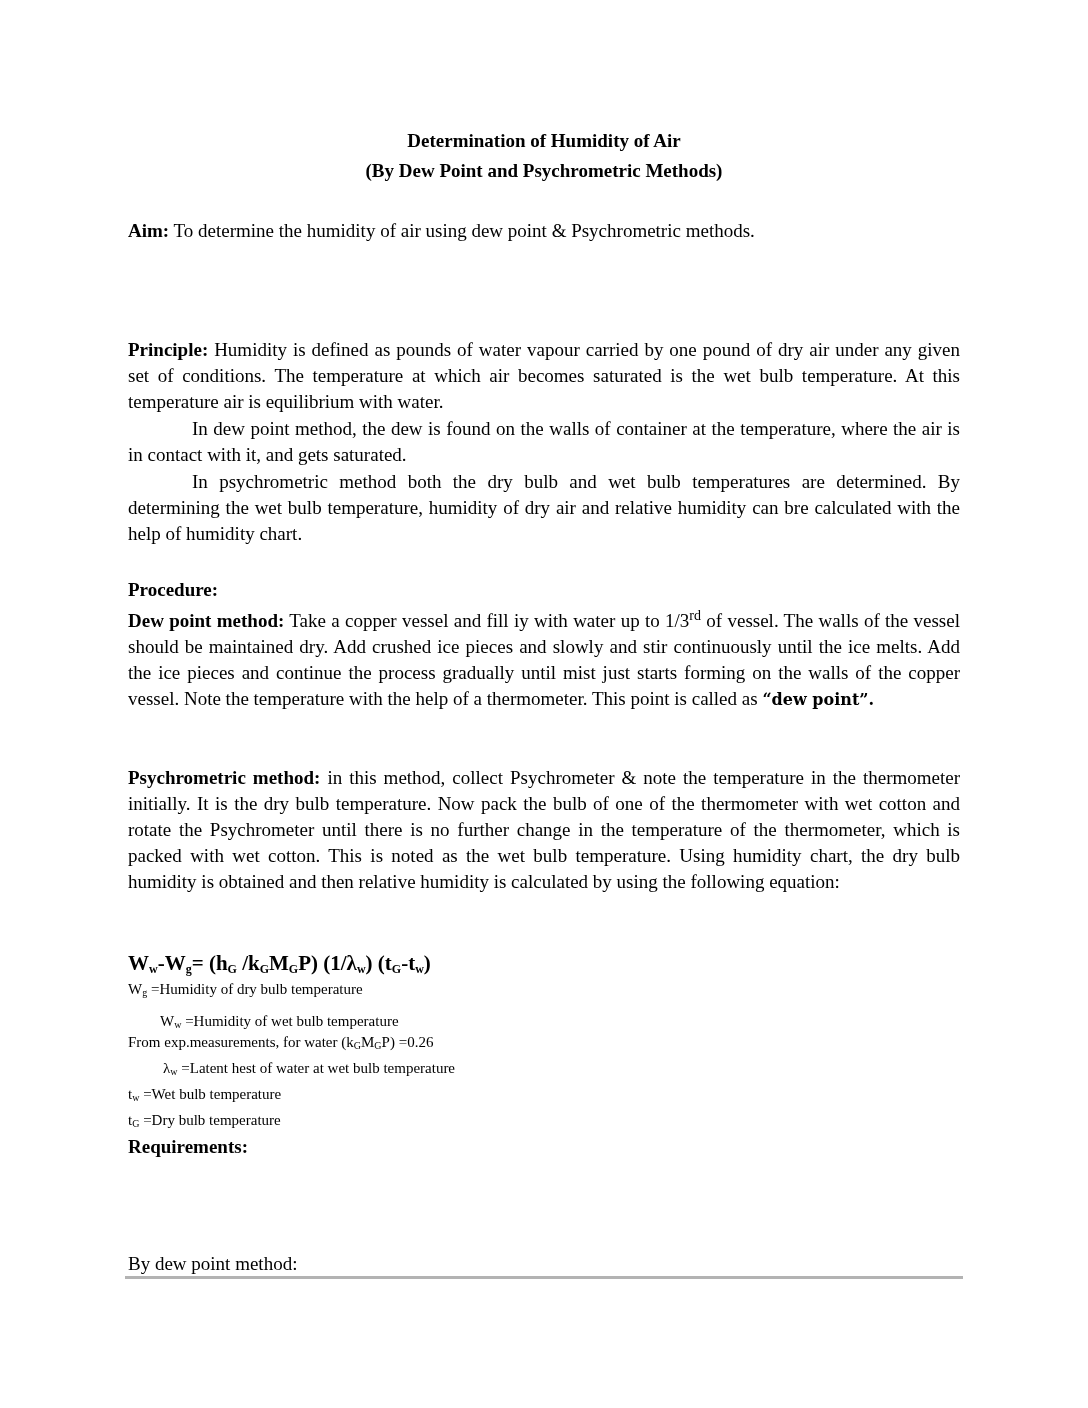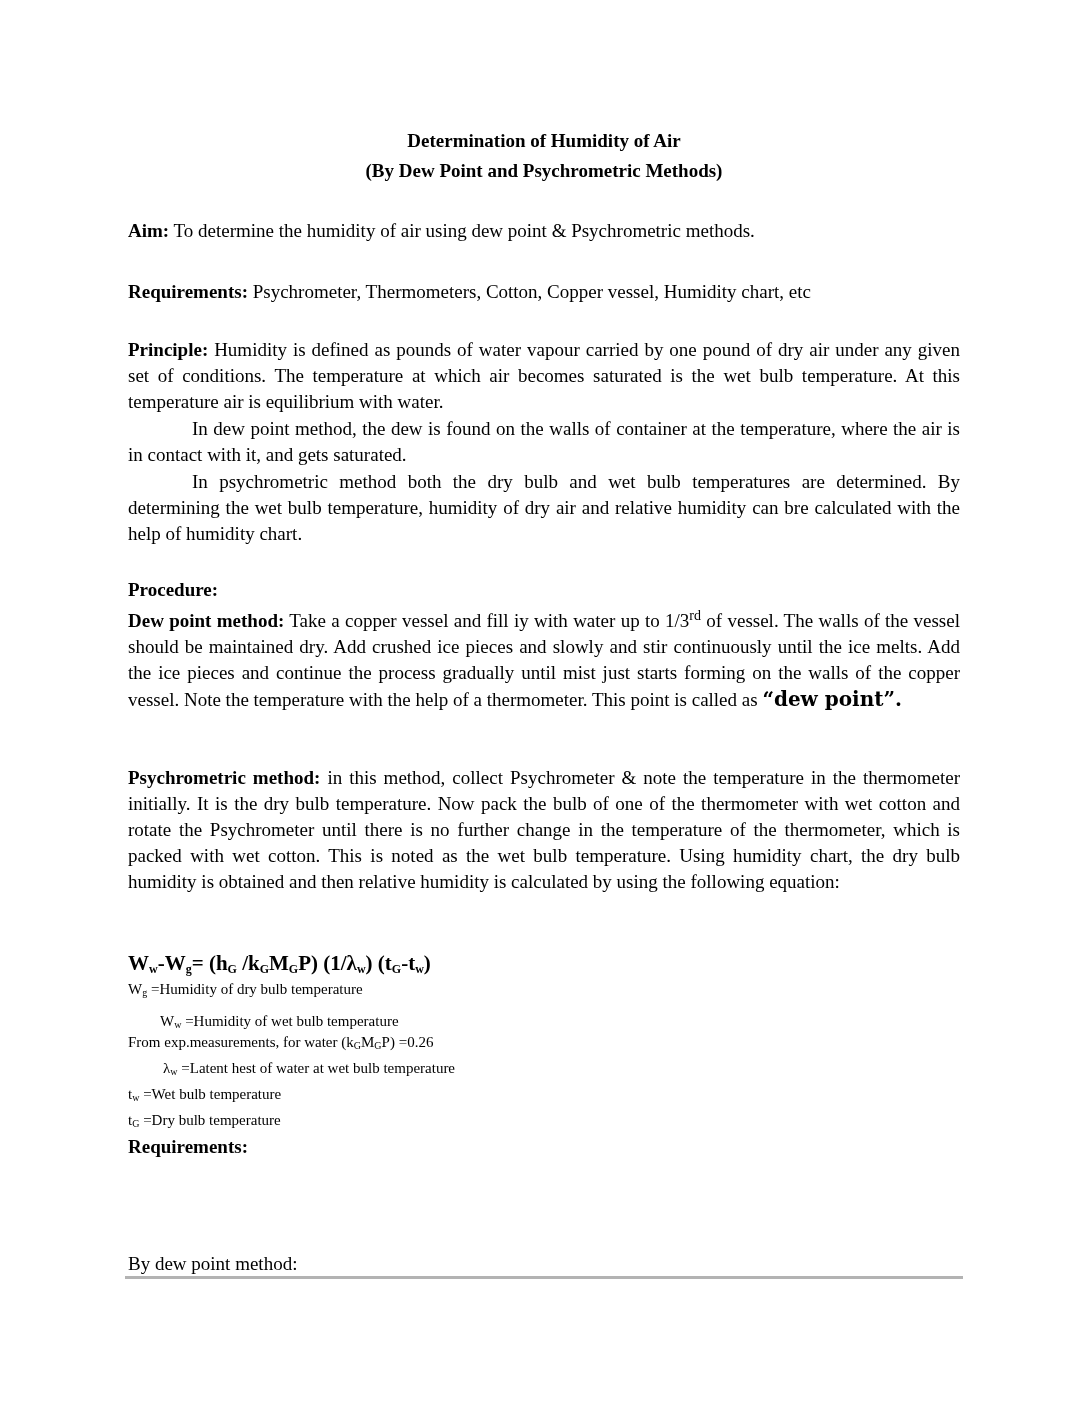--- a/index.html
+++ b/index.html
@@ -11,37 +11,34 @@
     .para { left: 128px; width: 832px; font-size: 19px; line-height: 26px; text-align: justify; }
     .lbl { font-weight: bold; }
     .indent { text-indent: 64px; }
     .heading { left: 128px; font-weight: bold; font-size: 19px; }
     .formula { left: 128px; font-weight: bold; font-size: 21px; }
     .formula sub { font-size: 12px; vertical-align: -3px; }
     .def { left: 128px; font-size: 15px; line-height: 26px; }
     .def sub { font-size: 10px; vertical-align: -2px; }
     .rule { left: 125px; top: 1276px; width: 838px; height: 3px; background: #b3b3b3; }
     sup { font-size: 14px; vertical-align: 7px; line-height: 0; }
-    .mono-bold { font-family: "DejaVu Serif", serif; font-weight: bold; font-size: 20px; }
+    .mono-bold { font-family: "DejaVu Serif", serif; font-weight: bold; font-size: 16px; }
   </style>
 </head>
 <body>
 
 <div class="page">
 
   <div class="abs title" style="top:130px;">Determination of Humidity of Air</div>
   <div class="abs title" style="top:160px;">(By Dew Point and Psychrometric Methods)</div>
 
   <div class="abs para" style="top:218px;">
     <span class="lbl">Aim:</span><span> To determine the humidity of air using dew point &amp; Psychrometric methods.</span>
   </div>
 
-  <div class="abs para" style="top:279px;">
-    <span class="lbl">Requirements:</span><span> Psychrometer, Thermometers, Cotton, Copper vessel, Humidity chart, etc</span>
-  </div>
 
   <div class="abs para" style="top:337px;">
     <span class="lbl">Principle:</span><span>  Humidity is defined as pounds of water vapour carried by one pound of dry air under any given set of conditions. The temperature at which air becomes saturated is the wet bulb temperature. At this temperature air is equilibrium with water.</span>
   </div>
   <div class="abs para indent" style="top:416px;">In dew point method, the dew is found on the walls of container at the temperature, where the air is in contact with it, and gets saturated.</div>
   <div class="abs para indent" style="top:469px;">In psychrometric method both the dry bulb and wet bulb temperatures are determined. By determining the wet bulb temperature, humidity of dry air and relative humidity can bre calculated with the help of humidity chart.</div>
 
   <div class="abs heading" style="top:579px;">Procedure:</div>
 
   <div class="abs para" style="top:608px;">

